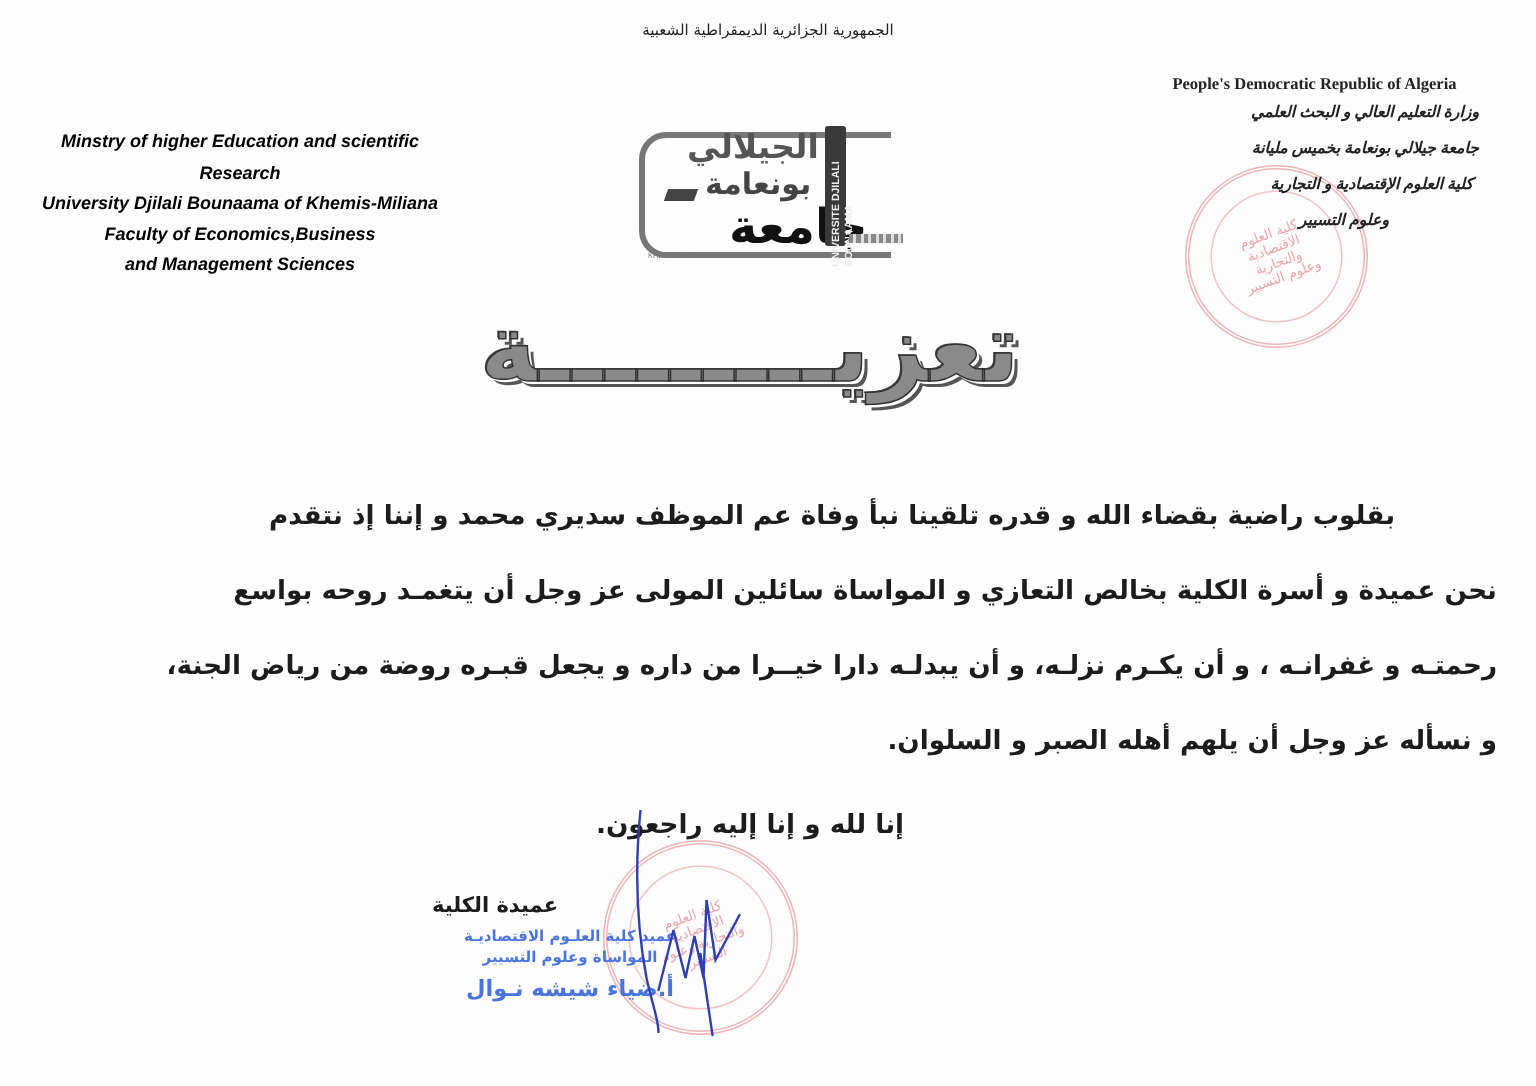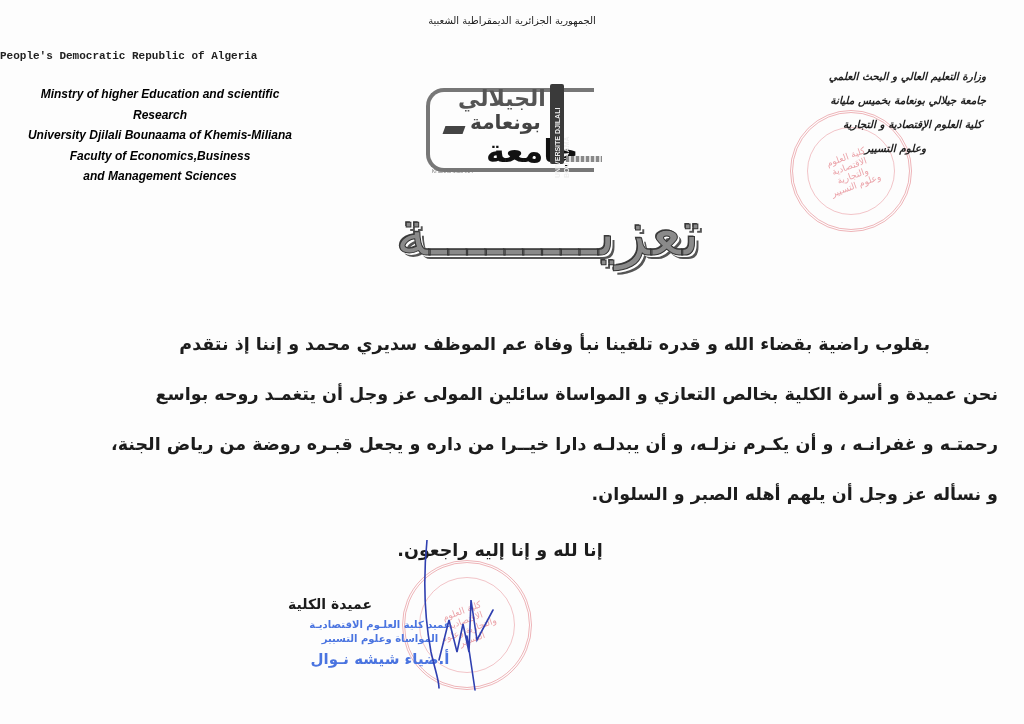--- a/index.html
+++ b/index.html
@@ -13,39 +13,39 @@
   .page { position: absolute; inset: 0; }
 
   
   .top-ar {
     position: absolute; top: 15px; left: 0; width: 1024px;
     text-align: center; font-size: 10px; color: #222;
     direction: rtl;
   }
   .top-en {
     position: absolute; top: 50px; left: 0; width: 971px;
-    text-align: left; font-size: 11px; font-weight: bold; color: #222;
-    font-family: Liberation Mono, monospace;
+    text-align: right; font-size: 11px; font-weight: bold; color: #222;
+    font-family: Liberation Serif, serif;
   }
 
   
   .left-block {
     position: absolute; top: 84px; left: 10px; width: 300px;
     text-align: center; font-family: "Liberation Sans", sans-serif;
     font-style: italic; font-weight: bold; font-size: 12px; line-height: 20.5px;
     color: #000000;
   }
 
   
   .right-block {
     position: absolute; top: 64px; right: 38px; width: 300px;
     text-align: right; direction: rtl; font-style: italic;
     font-size: 10.5px; font-weight: bold; color: #222;
   }
-  .right-block div { height: 24px; line-height: 24px; }
+  .right-block div { height: 24px; line-height: 24px; font-family: Liberation Serif, serif; }
   .right-block .l1 { padding-right: 0; }
   .right-block .l2 { padding-right: 0; }
   .right-block .l3 { padding-right: 4px; }
   .right-block .l4 { padding-right: 60px; }
 
   
   .logo {
     position: absolute; top: 82px; left: 422px; width: 180px; height: 96px;
   }
   .logo-frame {
@@ -76,22 +76,22 @@
     background: repeating-linear-gradient(90deg,#888 0 3px,#ddd 3px 5px);
   }
   .logo-small {
     position: absolute; left: 10px; top: 86px; font-size: 5px; color: #777;
     font-family: "Liberation Sans", sans-serif;
   }
 
   
   .title {
     position: absolute; top: 188px; left: 320px; width: 380px; height: 90px;
-    text-align: right; direction: rtl;
-    font-size: 64px; font-weight: normal; color: #8a8a8a;
+    text-align: left; direction: rtl;
+    font-size: 64px; font-weight: bold; color: #8a8a8a;
     text-shadow: 2px 2px 0 #fff, 4px 4px 0 #555, -1px -1px 0 #444;
     letter-spacing: 4px; line-height: 90px;
     -webkit-text-stroke: 1px #333;
   }
 
   
   .body-text {
     position: absolute; top: 322px; left: 30px; width: 980px;
     direction: rtl; text-align: right;
     font-size: 17.5px; font-weight: bold; color: #1c1c1c;

